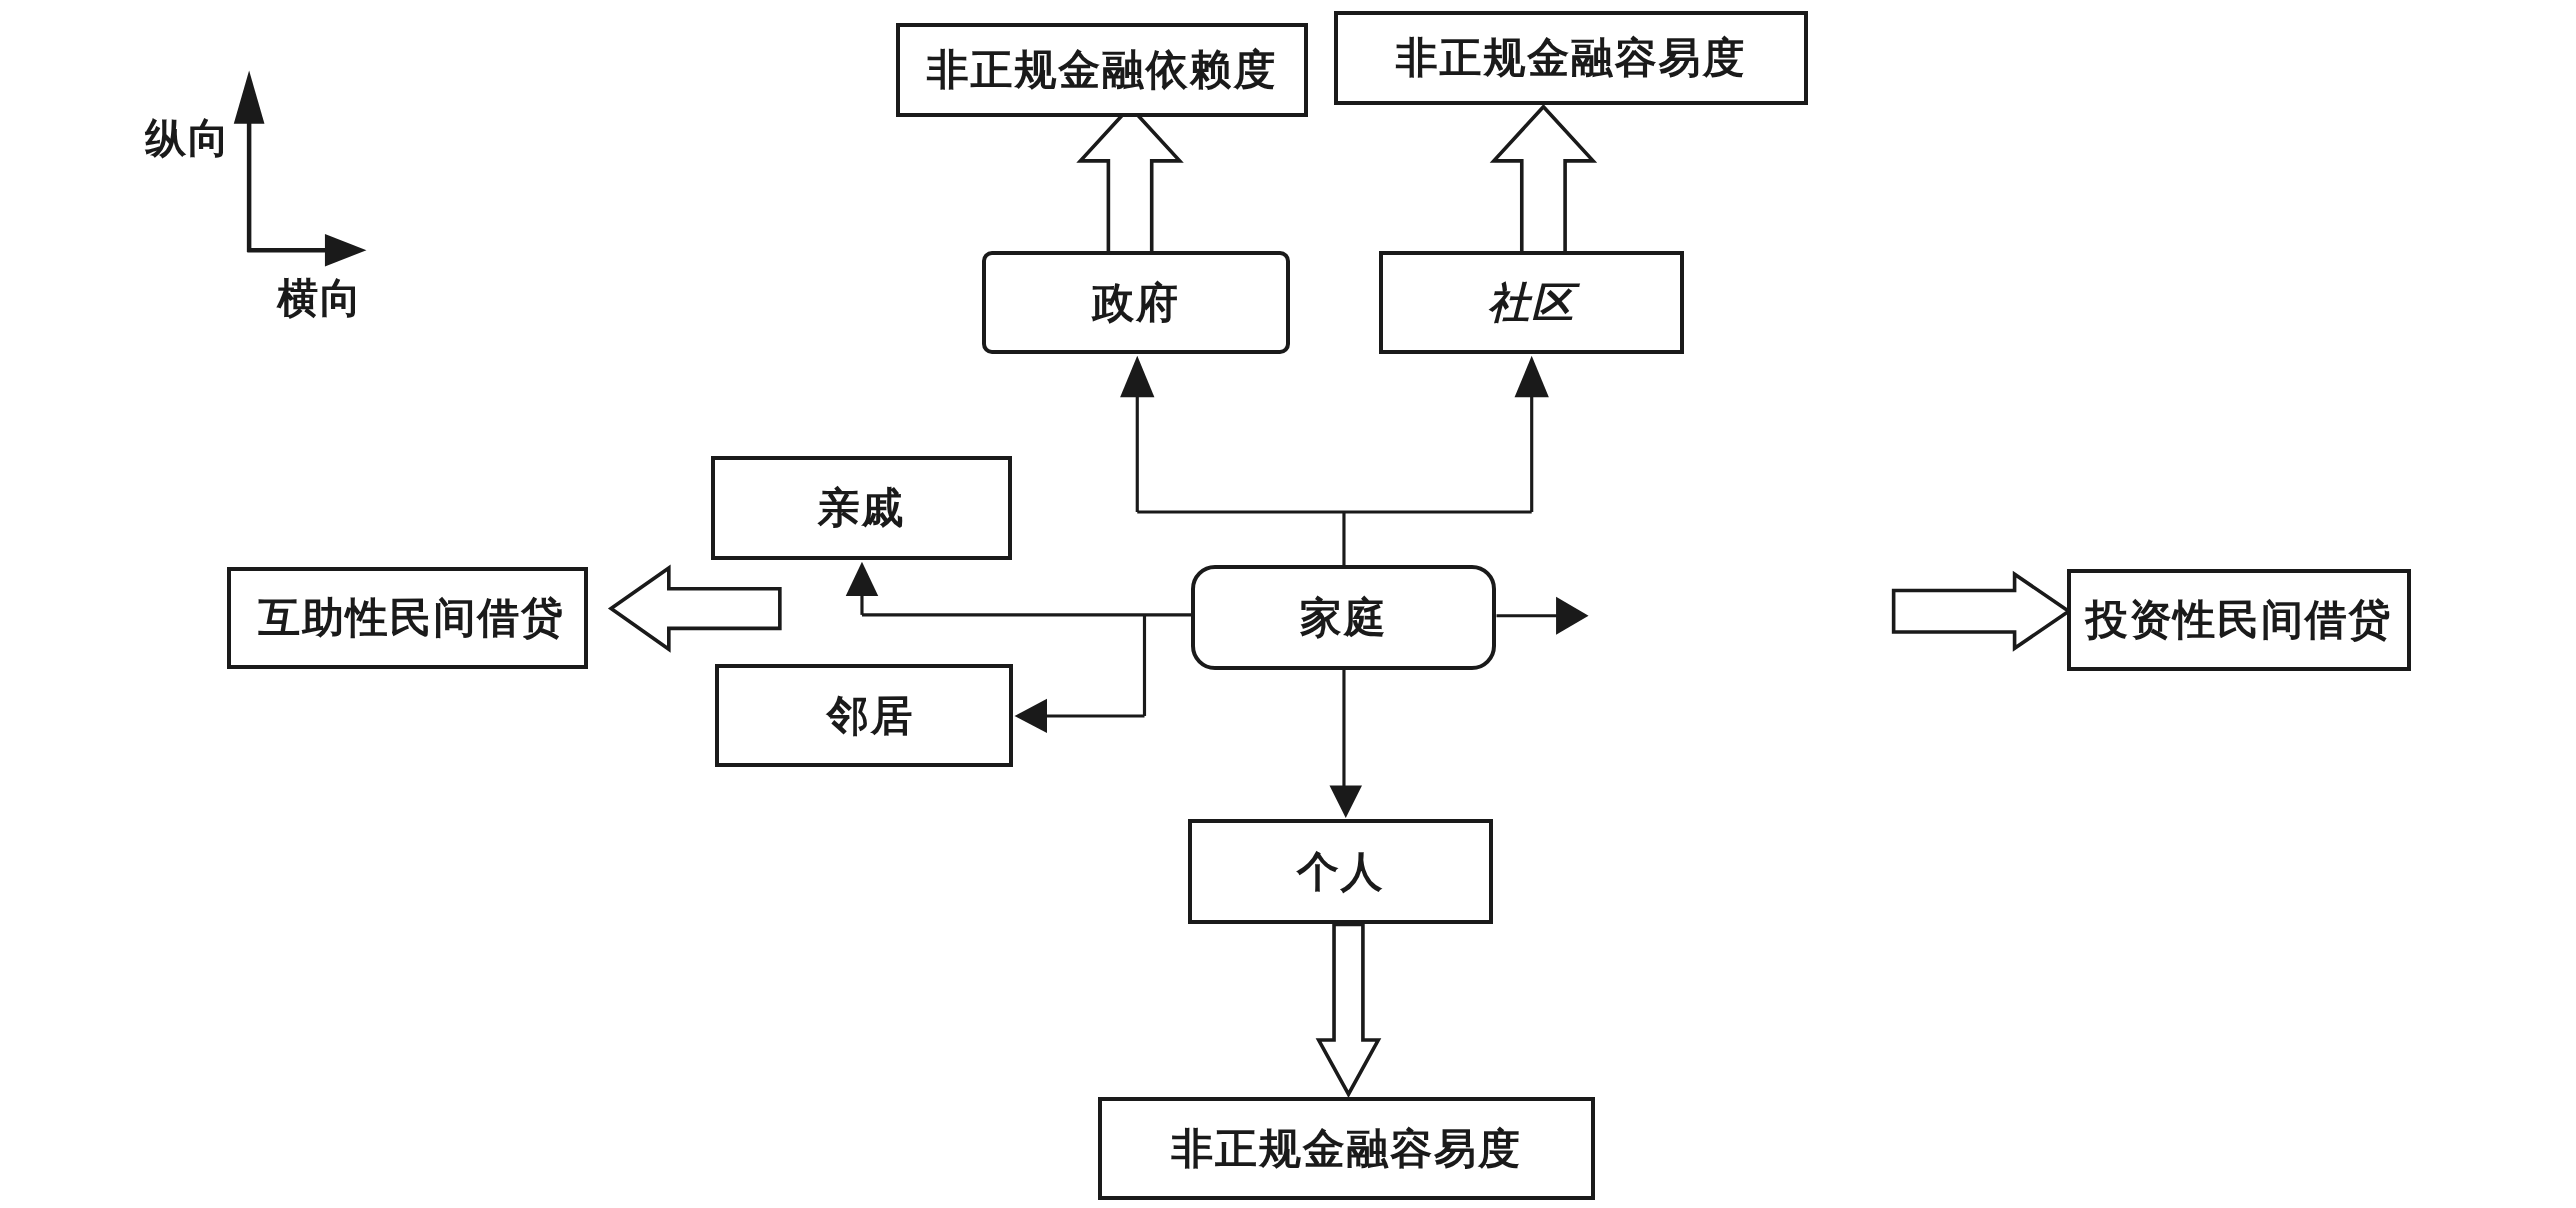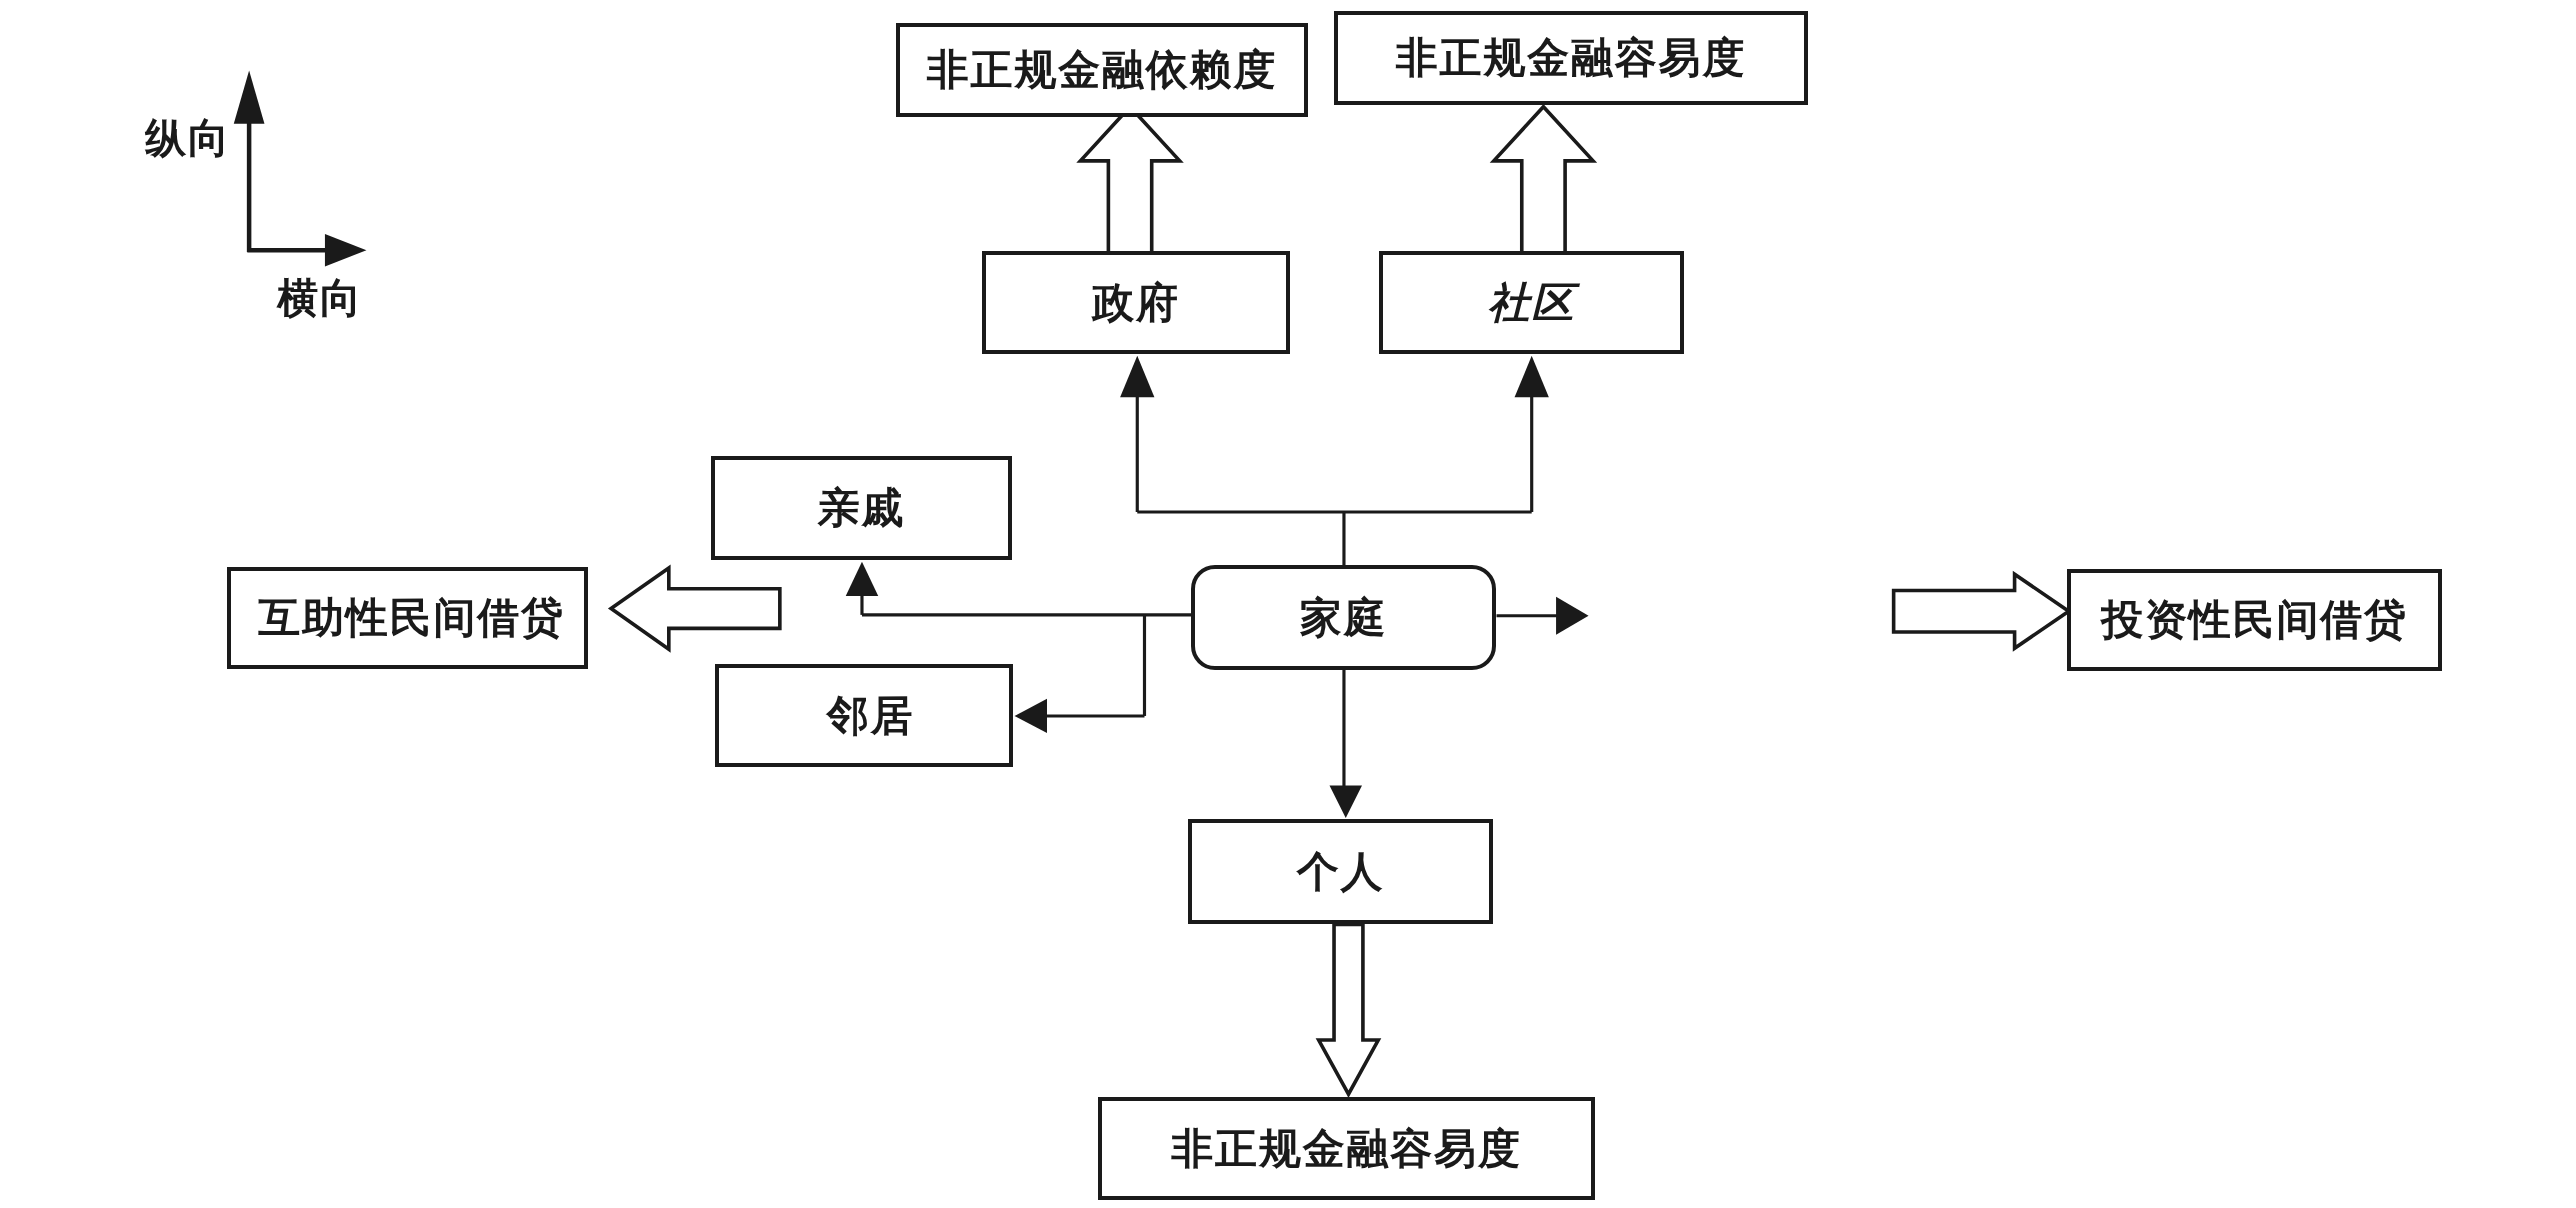--- a/index.html
+++ b/index.html
@@ -77,33 +77,33 @@
     </g>
   </svg>
 
   <div class="axis-label" style="left:132px;top:116px;width:112px;height:45px;">纵向</div>
   <div class="axis-label" style="left:264px;top:276px;width:112px;height:45px;">横向</div>
 
   <div class="node" style="left:896px;top:23px;width:412px;height:94px;">非正规金融依赖度</div>
 
   <div class="node" style="left:1334px;top:10.8px;width:474px;height:94px;">非正规金融容易度</div>
 
-  <div class="node" style="left:982px;top:251px;width:308px;height:103px;">政府</div>
+  <div class="node" style="left:982px;top:251px;width:308px;height:103px;border-radius:10px;">政府</div>
 
   <div class="node" style="left:1379px;top:251px;width:305px;height:103px;font-style:italic;">社区</div>
 
   <div class="node" style="left:711px;top:456px;width:301px;height:104px;">亲戚</div>
 
   <div class="node" style="left:715px;top:664px;width:298px;height:103px;padding-left:13px;">邻居</div>
 
   <div class="node" style="left:227px;top:567px;width:361px;height:102px;padding-left:8px;">互助性民间借贷</div>
 
   <div class="node" style="left:1191px;top:565px;width:305px;height:105px;border-radius:24px;">家庭</div>
 
 
-  <div class="node" style="left:2067px;top:569px;width:375px;height:102px;">投资性民间借贷</div>
+  <div class="node" style="left:2067px;top:569px;width:344px;height:102px;">投资性民间借贷</div>
 
   <div class="node" style="left:1188px;top:819px;width:305px;height:105px;">个人</div>
 
   <div class="node" style="left:1098px;top:1097px;width:497px;height:103px;">非正规金融容易度</div>
 
 </div>
 
 
 </body></html>

